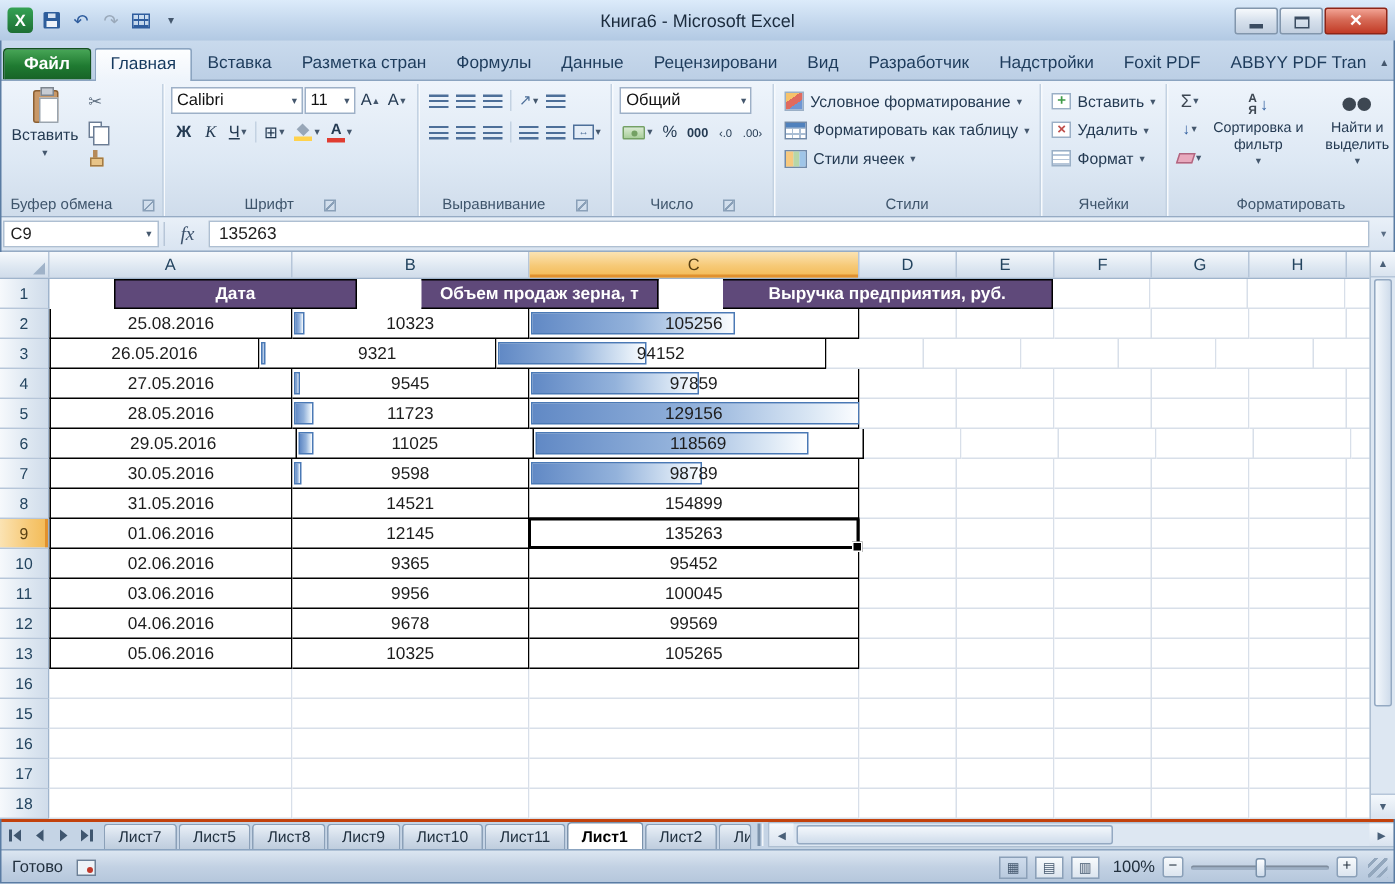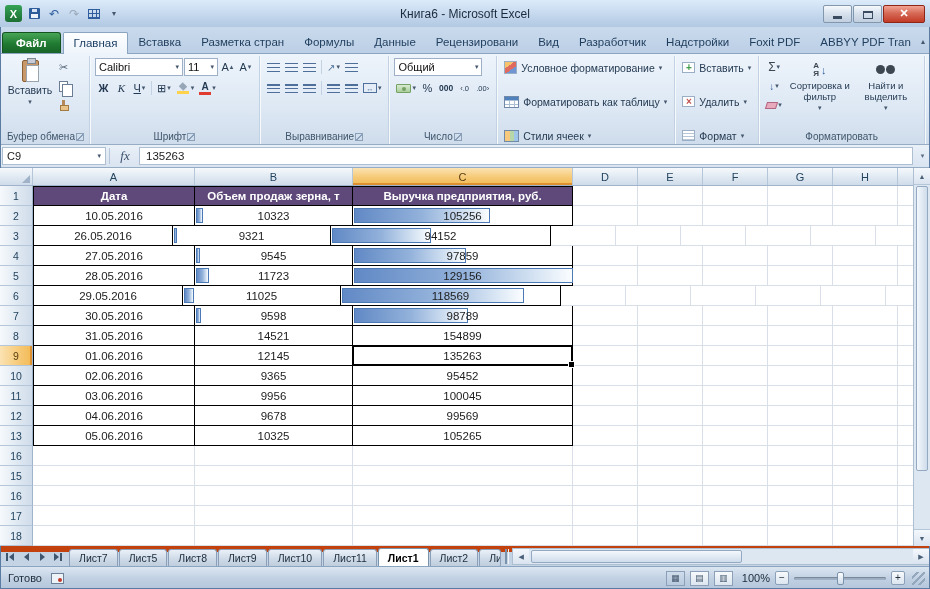--- a/index.html
+++ b/index.html
@@ -45,21 +45,21 @@
     font-weight:bold;font-size:10px;display:flex;align-items:center;justify-content:center;border:1px solid #1d588f;}
 
   
   .ribbon{height:92px;display:flex;background:linear-gradient(#eef4fb,#dde8f4 60%,#cfdceb);
     border-top:1px solid #8ba4c0;border-bottom:1px solid #96abc4;padding:2px 0 0 2px;overflow:hidden;}
   .rgroup{flex:0 0 auto;display:flex;flex-direction:column;border-right:1px solid #c3d2e2;box-shadow:1px 0 0 #f7fafd;
     padding:2px 5px 0 5px;}
   .rgc{flex:1;display:flex;align-items:flex-start;}
   .rgc.col{flex-direction:column;gap:3px;}
   .row{display:flex;align-items:center;gap:1px;}
-  .rg-label{height:15px;display:flex;align-items:center;justify-content:center;gap:1px;font-size:10px;color:#3f556c;position:relative;}
+  .rg-label{height:15px;display:flex;align-items:center;justify-content:center;gap:20px;font-size:10px;color:#3f556c;position:relative;}
   .launcher{width:8px;height:8px;border:1px solid #8aa0b8;background:linear-gradient(135deg,transparent 0 45%,#8aa0b8 45% 60%,transparent 60%);}
   .dd{font-size:7px;color:#44576d;font-weight:normal;font-style:normal;}
   .mbtn{height:18px;min-width:17px;padding:0 2px;display:flex;align-items:center;justify-content:center;gap:1px;
     font-size:11px;color:#243a52;border-radius:2px;}
   .combo{height:18px;background:#fff;border:1px solid #9db0c7;display:flex;align-items:center;
     justify-content:space-between;padding:0 3px;font-size:11px;gap:3px;color:#111;}
   .vsep{width:1px;height:14px;background:#c3d2e2;margin:0 2px;}
 
   .bigbtn{width:46px;display:flex;flex-direction:column;align-items:center;gap:2px;font-size:10.5px;color:#243a52;padding-top:2px;}
   .minicol{display:flex;flex-direction:column;gap:1px;margin-left:2px;}
@@ -85,21 +85,21 @@
     background:repeating-linear-gradient(to bottom,#4d6f99 0 1.5px,transparent 1.5px 3.8px);}
   .ic-orient{color:#4d6f99;font-size:10px;}
   .ic-merge{width:14px;height:10px;border:1px solid #4d6f99;color:#4d6f99;font-size:7px;display:flex;align-items:center;justify-content:center;}
 
   .fmtbox{width:88px;}
   .ic-bill{width:15px;height:9px;background:linear-gradient(#d9ead2,#a9cf9b);border:1px solid #74a164;border-radius:1px;position:relative;display:block;}
   .ic-bill::after{content:'';position:absolute;left:5px;top:2px;width:4px;height:4px;border-radius:50%;background:#74a164;}
   .small000{font-size:8.5px;font-weight:bold;letter-spacing:0;}
   .decb{font-size:7.5px;}
 
-  .stack{display:flex;flex-direction:column;justify-content:flex-start;gap:17px;padding-top:1px;}
+  .stack{display:flex;flex-direction:column;justify-content:flex-start;gap:2px;padding-top:1px;}
   .srow{display:flex;align-items:center;gap:4px;height:17px;padding:0 2px;font-size:10.5px;color:#243a52;white-space:nowrap;}
   .ic-cf{width:13px;height:13px;border:1px solid #9aafc6;display:block;
     background:linear-gradient(145deg,#f6c26b 0 34%,#e06a5e 34% 64%,#6f96d3 64% 100%);}
   .ic-table{width:15px;height:12px;border:1px solid #7089a8;background-color:#fff;display:block;
     background-image:linear-gradient(#4f81bd,#4f81bd),
       repeating-linear-gradient(to right,transparent 0 4px,#a9bdd3 4px 5px),
       repeating-linear-gradient(to bottom,transparent 0 3px,#a9bdd3 3px 4px);
     background-size:100% 3px,100% 100%,100% 100%;background-repeat:no-repeat,repeat,repeat;}
   .ic-styles{width:15px;height:12px;border:1px solid #7089a8;display:flex;}
   .ic-styles i{flex:1;display:block;}
@@ -145,36 +145,36 @@
   .rh{width:33px;flex:0 0 33px;background:linear-gradient(to right,#f6f9fc,#dde7f1 60%,#d0dcea);
     border-right:1px solid #9fb4cc;border-bottom:1px solid #b6c6d9;display:flex;align-items:center;justify-content:center;
     font-size:10.5px;color:#23445f;}
   .rh.sel{background:linear-gradient(to right,#fbe3b3,#f6c976 60%,#f3ba55);box-shadow:inset -2px 0 0 #e0912f;color:#573f12;}
   .cell{position:relative;flex:0 0 auto;border-right:1px solid #d8dfe9;border-bottom:1px solid #d8dfe9;display:flex;
     align-items:center;justify-content:center;font-size:11.5px;background:#fff;}
   .cell.fill{flex:1 1 auto;border-right:none;}
   .cell.tbl{border-right:1px solid #000;border-bottom:1px solid #000;}
   .cell.top{border-top:1px solid #000;}
   .cell.lft{border-left:1px solid #000;}
-  .phead{background:#5f497a;color:#fff;font-weight:bold;font-size:11.5px;}
+  .phead{background:#5f497a;color:#fff;font-weight:bold;font-size:11.5px;margin-left:43px;}
   .dbar{position:absolute;left:1px;top:2px;bottom:2px;border:1px solid #4a79b5;font-style:normal;
     background:linear-gradient(to right,#6189c5,#93b2db 50%,#d9e6f4 85%,#fbfdff);}
   .cell .v{position:relative;z-index:1;}
   .selcell{z-index:3;}
   .selcell::before{content:'';position:absolute;inset:-1px;border:2px solid #000;pointer-events:none;}
   .selcell::after{content:'';position:absolute;right:-3px;bottom:-3px;width:5px;height:5px;background:#000;border:1px solid #fff;z-index:4;}
   .vscroll{position:absolute;top:0;right:0;bottom:0;width:17px;background:#dde7f2;border-left:1px solid #aebfd2;
     display:flex;flex-direction:column;z-index:5;}
   .varr{height:17px;display:flex;align-items:center;justify-content:center;font-size:7px;color:#4a6078;
     background:linear-gradient(#f4f8fc,#d9e3ef);border-bottom:1px solid #b6c6d9;}
   .varr.dn{margin-top:auto;border-top:1px solid #b6c6d9;border-bottom:none;}
   .vthumb{margin:1px 2px;height:285px;background:linear-gradient(to right,#f4f8fc,#cfdceb);border:1px solid #94a9c2;border-radius:2px;}
 
   
-  .sheetbar{height:20px;background:#c5d4e5;display:flex;align-items:flex-end;border-top:6px solid #c2410c;padding-left:2px;}
+  .sheetbar{height:20px;background:#c5d4e5;display:flex;align-items:flex-end;border-top:2px solid #c2410c;padding-left:2px;}
   .tnav{display:flex;gap:2px;margin:0 4px 2px 1px;align-items:center;}
   .tnavb{width:14px;height:14px;display:flex;align-items:center;justify-content:center;gap:1px;}
   .tri-l{width:0;height:0;border:4px solid transparent;border-right:5px solid #3f566f;border-left:none;display:block;}
   .tri-r{width:0;height:0;border:4px solid transparent;border-left:5px solid #3f566f;border-right:none;display:block;}
   .tbar{width:2px;height:8px;background:#3f566f;display:block;}
   .stabs{display:flex;align-items:flex-end;height:100%;}
   .stab{height:17px;line-height:17px;padding:0 9px;background:linear-gradient(#eaf0f7,#cdd9e7 60%,#bfcddd);
     border:1px solid #8ba0b8;border-bottom:none;border-radius:3px 3px 0 0;margin-right:1px;font-size:10.5px;color:#20303f;white-space:nowrap;}
   .stab.active{background:#fff;font-weight:bold;height:18px;line-height:18px;color:#000;border-color:#7b92ab;}
   .stab.trunc{max-width:22px;overflow:hidden;padding-right:0;}
@@ -532,21 +532,21 @@
           <div class="cell" style="width: 65px;"></div>
           <div class="cell" style="width: 65px;"></div>
           <div class="cell" style="width: 65px;"></div>
           <div class="cell" style="width: 65px;"></div>
           <div class="cell" style="width: 65px;"></div>
           <div class="cell fill"></div>
         </div>
         <div class="grow">
           <div class="rh">2</div>
           <div class="cell tbl lft" style="width: 162px;">
-            <span class="v">10.05.2016</span>
+            <span class="v">25.08.2016</span>
           </div>
           <div class="cell tbl" style="width: 158px;">
             <i class="dbar" style="width:4.6%"></i>
             <span class="v">10323</span>
           </div>
           <div class="cell tbl" style="width: 220px;">
             <i class="dbar" style="width:62%"></i>
             <span class="v">105256</span>
           </div>
           <div class="cell" style="width: 65px;"></div>
@@ -611,21 +611,21 @@
           </div>
           <div class="cell" style="width: 65px;"></div>
           <div class="cell" style="width: 65px;"></div>
           <div class="cell" style="width: 65px;"></div>
           <div class="cell" style="width: 65px;"></div>
           <div class="cell" style="width: 65px;"></div>
           <div class="cell fill"></div>
         </div>
         <div class="grow">
           <div class="rh">6</div>
-          <div class="cell tbl lft" style="width: 150px;">
+          <div class="cell tbl lft" style="width: 165px;">
             <span class="v">29.05.2016</span>
           </div>
           <div class="cell tbl" style="width: 158px;">
             <i class="dbar" style="width:6.2%"></i>
             <span class="v">11025</span>
           </div>
           <div class="cell tbl" style="width: 220px;">
             <i class="dbar" style="width:83%"></i>
             <span class="v">118569</span>
           </div>

